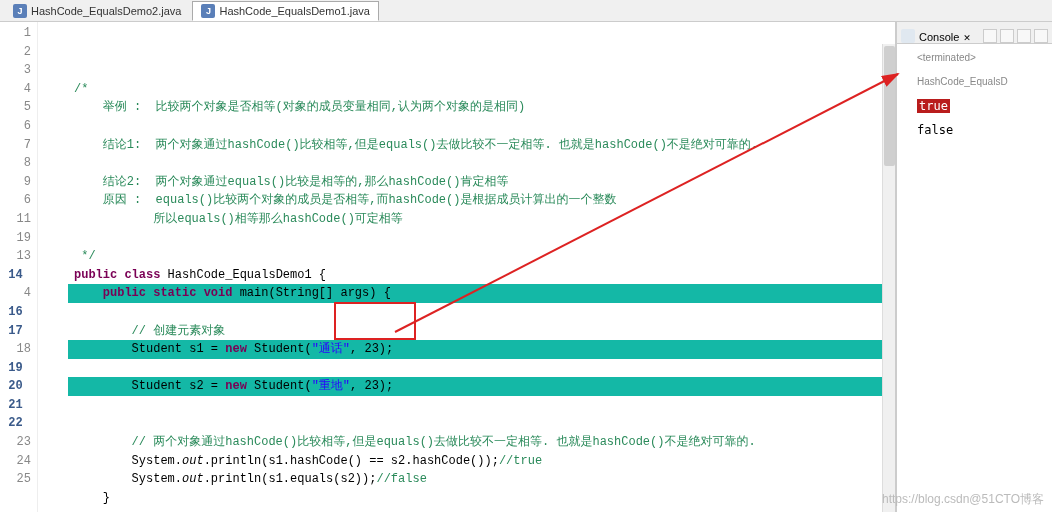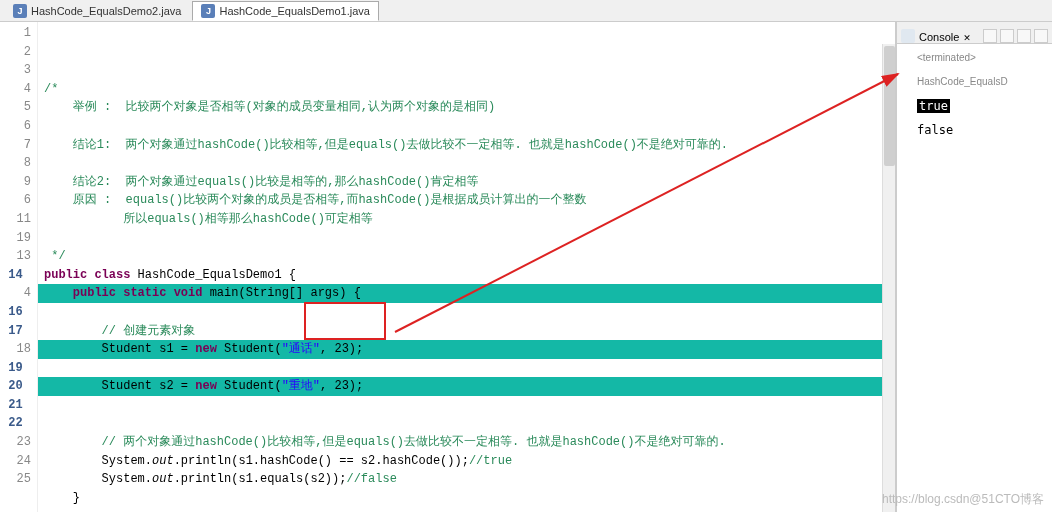--- a/index.html
+++ b/index.html
@@ -6,35 +6,35 @@
   html, body { margin:0; padding:0; width:1052px; height:512px; font-family:Consolas,"Courier New",monospace; font-size:12px; background:#fff; overflow:hidden;}
   .top-tabs { height:22px; background:#f0f0f0; border-bottom:1px solid #ccc; display:flex; align-items:center; padding-left:4px; gap:2px; }
   .tab { display:flex; align-items:center; gap:4px; padding:2px 8px; background:#f0f0f0; border:1px solid transparent; font-size:11px; font-family:Tahoma,sans-serif; color:#333; }
   .tab.active { background:#fff; border:1px solid #aaa; border-bottom:1px solid #fff; }
   .j-icon { width:14px; height:14px; display:inline-flex; align-items:center; justify-content:center; background:#5a7fb8; color:#fff; font-size:9px; font-weight:bold; border-radius:2px; }
   .main { display:flex; height:490px; position:relative; }
   .editor { width:896px; display:flex; background:#fff; border-right:1px solid #ccc; position:relative; }
   .gutter { width:38px; background:#fff; border-right:1px solid #eee; text-align:right; padding:2px 6px 0 0; color:#888; font-size:12px; line-height:18.6px; user-select:none; }
   .gutter .ln { height:18.6px; }
   .gutter .marked { color:#3a5a8a; font-weight:bold;text-align:center; }
-  .code { flex:1; padding:2px 0 0 6px; line-height:18.6px; white-space:pre; position:relative; overflow:hidden; }
+  .code { flex:1; padding:2px 0 0 6px; line-height:18.6px; white-space:pre; position:relative; overflow:hidden;margin-left:30px; }
   .code .row { height:18.6px; }
   .code .hl { background:#14b8a6; display:block; margin-left:-6px; padding-left:6px; }
   .cm { color:#2a8a5a; }
   .kw { color:#7a0055; font-weight:bold; }
   .st { color:#2a00ff; }
   .fn { font-style:italic; }
   .cls { color:#000; }
   .console-wrap { flex:1; display:flex; flex-direction:column; border-left:1px solid #ccc; }
   .console-head { height:22px; background:#f0f0f0; border-bottom:1px solid #ccc; display:flex; align-items:flex-end; padding:0 4px; gap:4px; font-family:Tahoma,sans-serif; font-size:11px; }
   .console-head .cicon { width:14px; height:14px; background:#e0e8f0; border-radius:2px; display:inline-block; }
   .console-head .rest { margin-left:auto; display:flex; gap:3px; }
   .console-head .btn { width:14px; height:14px; background:#f8f8f8; border:1px solid #ccc; }
   .console-body { flex:1; background:#fff; padding:2px 20px; font-family:Consolas,monospace; font-size:12px; line-height:24px; }
-  .sel { background:#000000; color:#fff; padding:0 2px; }
+  .sel { background:#b91c1c; color:#fff; padding:0 2px; }
   .term { color:#888; font-size:10px; font-family:Tahoma,sans-serif; }
   .redbox { position:absolute; border:2px solid #d22; }
   .arrow-layer { position:absolute; left:0; top:0; width:100%; height:100%; pointer-events:none; }
   .watermark { position:absolute; right:8px; bottom:4px; font-family:Liberation Sans, sans-serif; font-size:12px; color:#bbb; }
   .scroll-v { position:absolute; right:0; top:22px; bottom:0; width:13px; background:#f0f0f0; border-left:1px solid #ddd; }
   .scroll-v .thumb { position:absolute; left:1px; top:2px; width:11px; height:120px; background:#cfcfcf; border-radius:2px; }
 </style>
 </head>
 <body>
 

